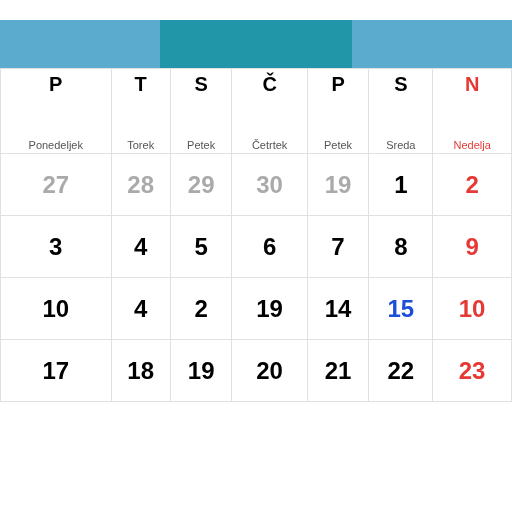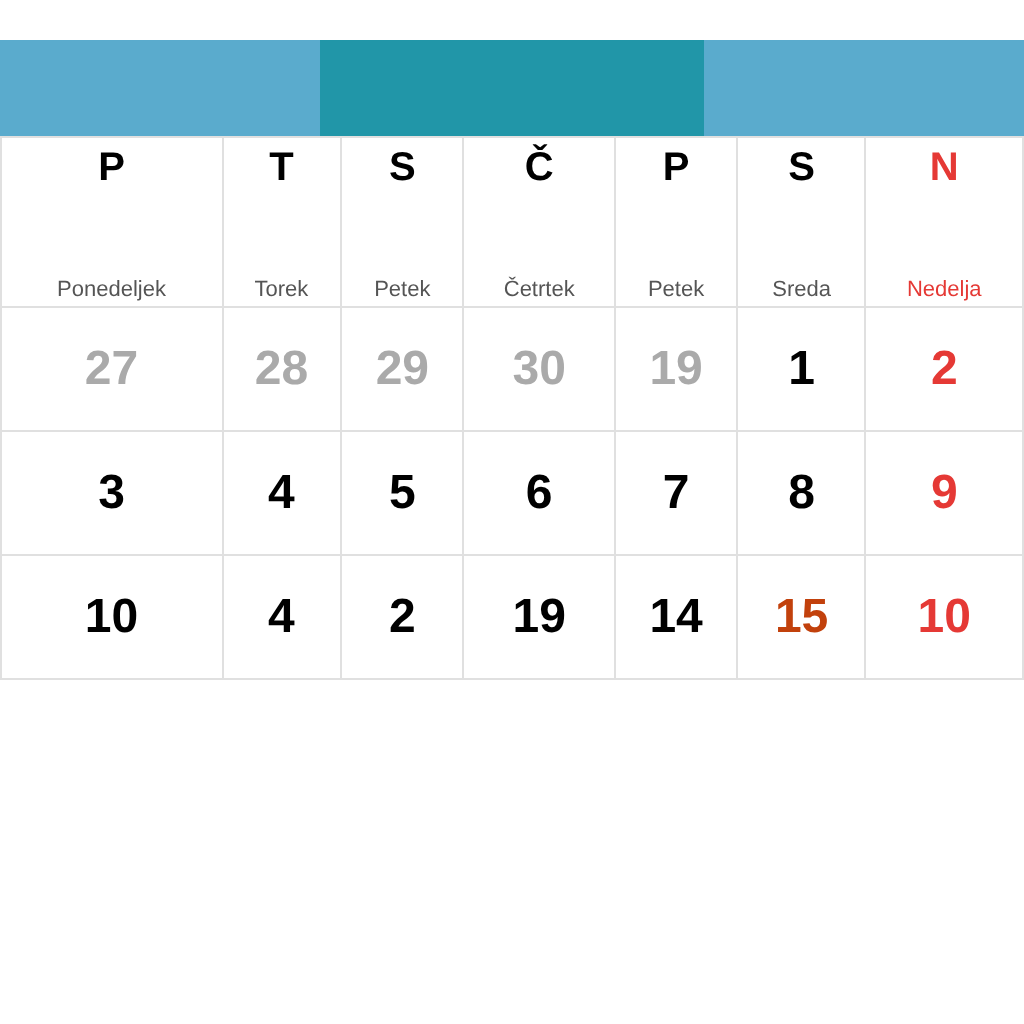--- a/index.html
+++ b/index.html
@@ -87,21 +87,21 @@
       font-weight: bold;
       color: #000;
     }
     .calendar-table td.other-month {
       color: #aaa;
     }
     .calendar-table td.sunday {
       color: #e53935;
     }
     .calendar-table td.holiday {
-      color: #c2410c;
+      color: #1d4ed8;
     }
   </style>
 </head>
 <body>
 
 <div class="app-header">
   <span class="app-title"></span>
   <button class="lang-button"></button>
 </div>
 
@@ -171,14 +171,23 @@
       </tr>
       <tr>
         <td>10</td>
         <td>4</td>
         <td>2</td>
         <td>19</td>
         <td>14</td>
         <td class="holiday">15</td>
         <td class="sunday">10</td>
       </tr>
+      <tr>
+        <td>17</td>
+        <td>18</td>
+        <td>19</td>
+        <td>20</td>
+        <td>21</td>
+        <td>22</td>
+        <td class="sunday">23</td>
+      </tr>
     </tbody>
 </table>
 
 </body></html>

